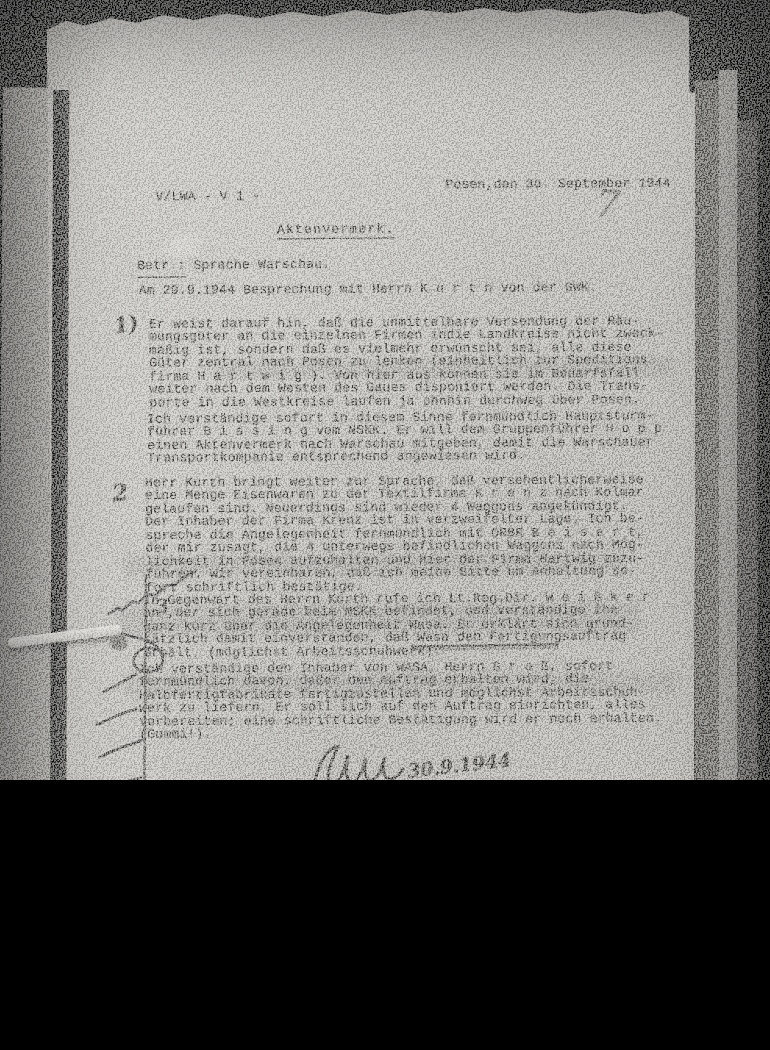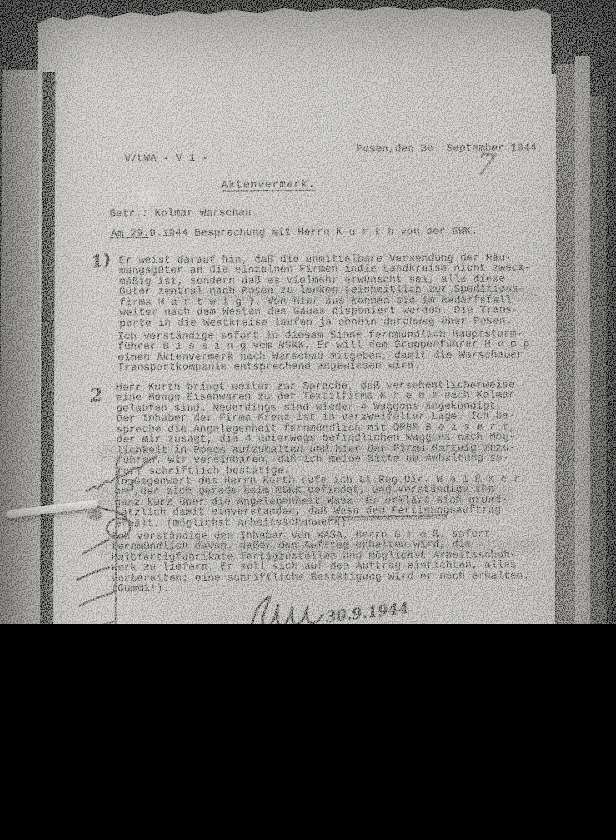--- a/index.html
+++ b/index.html
@@ -35,21 +35,21 @@
       33% 8px,38% 3px,43% 7px,48% 2px,53% 6px,58% 2px,63% 5px,68% 1px,73% 5px,78% 2px,
       83% 6px,88% 3px,93% 7px,97% 4px,100% 10px,100% 99.2%,55% 100%,0 99.4%);}
   
   .typed{position:absolute;font-family:"Liberation Mono","DejaVu Sans Mono",monospace;
     font-size:10.4px;line-height:10.45px;letter-spacing:.2px;color:#2c2b28;
     white-space:pre;text-shadow:0 0 .7px rgba(44,43,40,.85);}
   .t-ref{left:86px;top:146px;}
   .t-date{left:318px;top:138px;}
   .t-title{left:183px;top:173px;letter-spacing:1px;border-bottom:1.4px solid #2c2b28;padding-bottom:1px;}
   .t-subj{left:71px;top:201px;}
-  .t-subj .lbl{border-bottom:1.4px solid #2c2b28;padding-bottom:18px;}
+  .t-subj .lbl{border-bottom:1.4px solid #2c2b28;padding-bottom:2px;}
   .t-intro{left:72px;top:221px;}
   .p0{left:80px;top:248px;}
   .p1{left:78px;top:324px;}
   .p2{left:76px;top:375px;}
   .p3{left:74px;top:469px;}
   .p4{left:70px;top:524px;}
   .uline{position:absolute;left:288px;top:510px;width:118px;height:1.6px;background:#35342f;
     transform:rotate(-.6deg);box-shadow:0 2.5px 0 rgba(53,52,47,.45);}
   
   .stain{position:absolute;background:rgba(25,25,22,.13);filter:blur(3px);border-radius:6px;}
@@ -111,21 +111,21 @@
     <div class="stain st1"></div>
     <div class="stain st2"></div>
     <div class="stain st3"></div>
     <div class="stain st4"></div>
     <div class="bright-spot"></div>
 
     <div class="typed t-ref">V/LWA - V 1 -</div>
     <div class="typed t-date">Posen,den 3o. September 1944</div>
     <div class="typed t-title">Aktenvermerk.</div>
 
-    <div class="typed t-subj"><span class="lbl">Betr.:</span><span> </span><span>Kolmar Warschau.</span></div>
+    <div class="typed t-subj"><span class="lbl">Betr.:</span><span> </span><span>Sprache Warschau.</span></div>
 
     <div class="typed t-intro">Am 29.9.1944 Besprechung mit Herrn K u r t h von der GWK.</div>
 
     <div class="typed p0">Er weist darauf hin, daß die unmittelbare Versendung der Räu-
 mungsgüter an die einzelnen Firmen indie Landkreise nicht zweck-
 mäßig ist, sondern daß es vielmehr erwünscht sei, alle diese
 Güter zentral nach Posen zu lenken (einheitlich zur Speditions-
 firma H a r t w i g ). Von hier aus können sie im Bedarfsfall
 weiter nach dem Westen des Gaues disponiert werden. Die Trans-
 porte in die Westkreise laufen ja ohnhin durchweg über Posen.</div>

